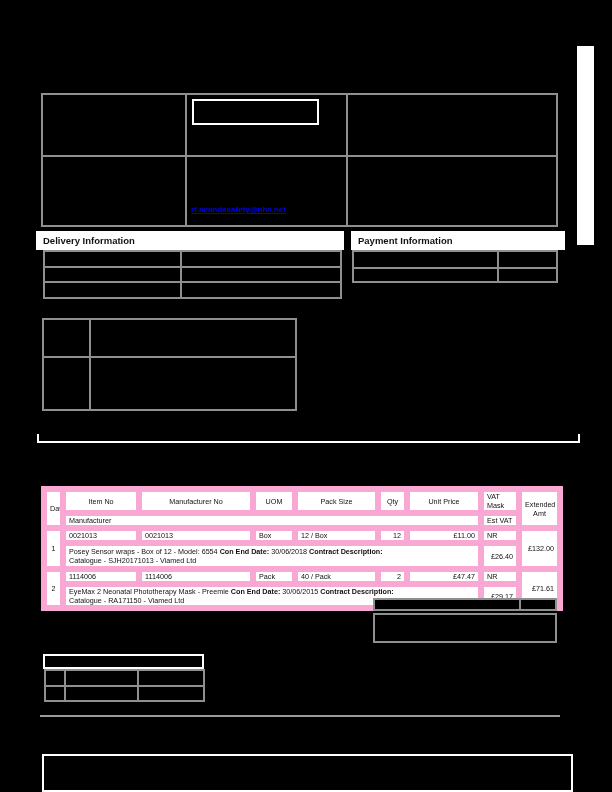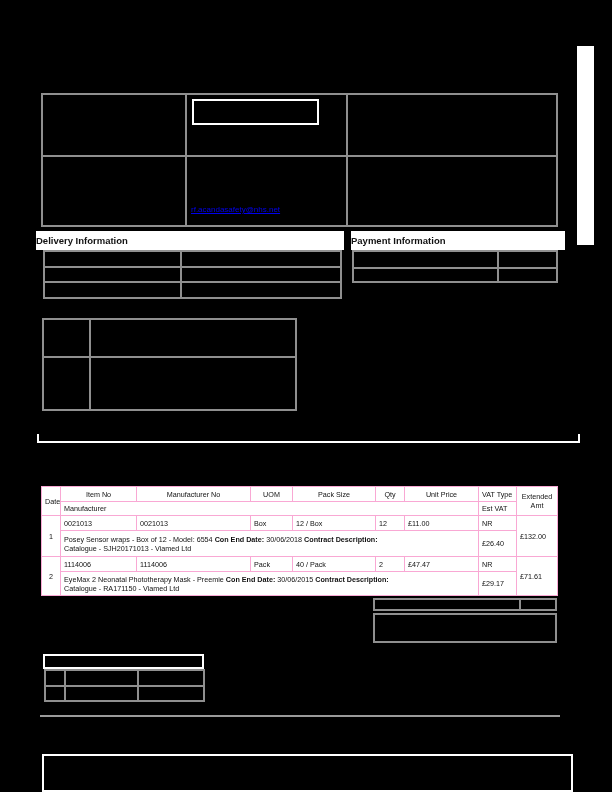--- a/index.html
+++ b/index.html
@@ -15,30 +15,30 @@
 
   
   #logo-panel{left:36px;top:46px;width:104px;height:47px;background:#fff;}
   #logo-redaction{position:absolute;left:7px;top:11px;width:66px;height:20px;background:#050505;}
   #logo-swoosh{position:absolute;left:17px;top:29px;width:55px;height:5px;background:#4a90d9;border-radius:2px;}
   #nhs-box{position:absolute;left:74px;top:12px;width:27px;height:17px;background:#0d5cb5;
            color:#fff;font-style:italic;font-weight:bold;font-size:10px;line-height:17px;text-align:center;}
 
   
   .strip{background:#fff;color:#121212;font-weight:bold;font-size:9.5px;line-height:19px;}
-  .strip span{padding-left:0;text-align:center;}
+  .strip span{padding-left:7px;text-align:center;}
 
   
-  #email-link{left:148px;top:110px;font-size:8px;font-weight:normal;color:#0000ee;text-decoration:underline;white-space:nowrap;}
+  #email-link{left:148px;top:110px;font-size:8px;font-weight:bold;color:#0000ee;text-decoration:underline;white-space:nowrap;}
 
   
   #items-table{border-collapse:collapse;background:#fff;color:#111;font-size:7.2px;table-layout:fixed;}
-  #items-table td{border:1px solid #f9a8d4;padding:0 3px;vertical-align:middle;line-height:1.25;overflow:hidden;}
+  #items-table td{border:6px solid #f9a8d4;padding:0 3px;vertical-align:middle;line-height:1.25;overflow:hidden;}
   #items-table .c{text-align:center;}
-  #items-table .r{text-align:left;}
+  #items-table .r{text-align:right;}
   .desc-line{white-space:nowrap;}
   .bold{font-weight:bold;}
 
   #footer-grayline{left:40px;top:715px;width:520px;height:2px;background:#9a9a9a;}
 </style>
 </head>
 <body>
 
 <div id="canvas">
 
@@ -96,21 +96,21 @@
     </colgroup>
     <tbody>
         <tr style="height:15px">
       <td class="c" rowspan="2">Date</td>
       <td class="c">Item No</td>
       <td class="c">Manufacturer No</td>
       <td class="c">UOM</td>
       <td class="c">Pack Size</td>
       <td class="c">Qty</td>
       <td class="c">Unit Price</td>
-      <td>VAT Type</td>
+      <td>VAT Mask</td>
       <td class="c" rowspan="2">
         <span style="display:block">Extended</span>
         <span style="display:block">Amt</span>
       </td>
     </tr>
     <tr style="height:14px">
       <td colspan="6">Manufacturer</td>
       <td>Est VAT</td>
     </tr>
 

